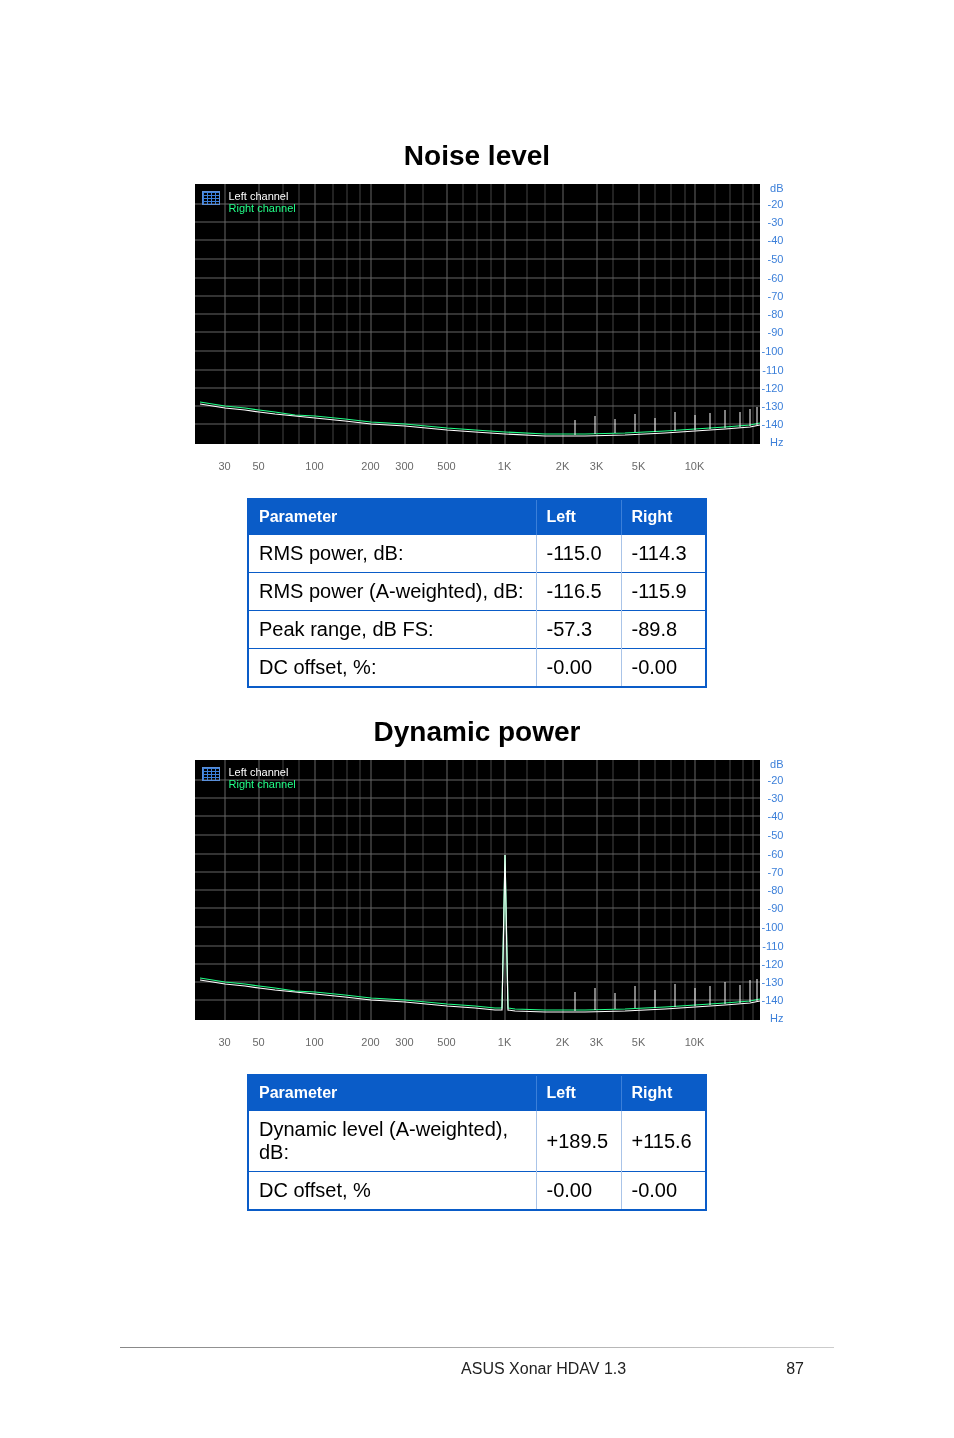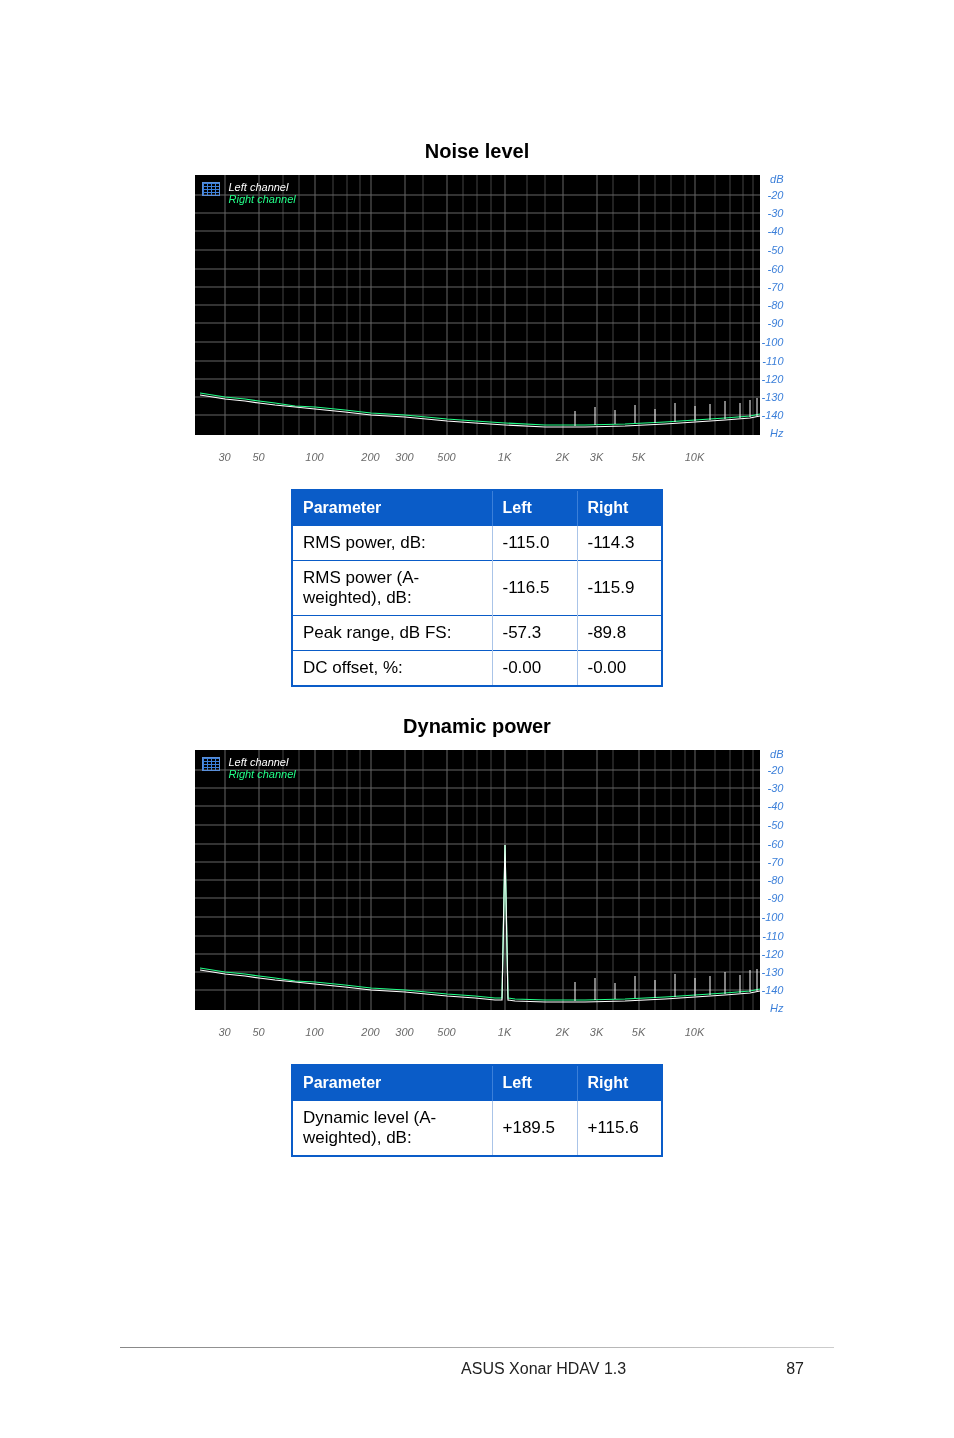--- a/index.html
+++ b/index.html
@@ -8,28 +8,27 @@
     height: 1438px;
     background: #fff;
     font-family: Arial, Helvetica, sans-serif;
     color: #000;
     position: relative;
     padding: 140px 120px 0 120px;
   }
   .section-title {
     text-align: center;
     font-weight: bold;
-    font-size: 20px;
+    font-size: 28px;
     margin-bottom: 12px;
   }
   .chart-container {
     width: 565px;
     margin: 8px auto 16px auto;
     position: relative;
-    font-style: italic;
   }
   .chart-plot {
     background: #000;
     display: block;
   }
   .y-labels {
     position: absolute;
     right: -36px;
     top: 0;
     height: 100%;
@@ -51,38 +50,38 @@
   .x-label { position: absolute; transform: translateX(-50%); }
   .chart-wrap {
     width: 600px;
     margin: 0 auto 20px auto;
     position: relative;
     padding-bottom: 18px;
   }
   .param-table {
     border-collapse: collapse;
     margin: 0 auto 28px auto;
-    width: 372px;
+    width: 460px;
     border: 2px solid #0a5cc8;
   }
   .param-table th {
     background: #0a5cc8;
     color: #fff;
     text-align: left;
     font-weight: bold;
     font-size: 16px;
     padding: 8px 10px;
     border-right: 1px solid #3b7fd9;
   }
   .param-table th:last-child { border-right: none; margin-left: 36px; }
   .param-table td {
     border-top: 1px solid #0a5cc8;
     border-right: 1px solid #aac4e8;
     padding: 7px 10px;
-    font-size: 17px;
+    font-size: 20px;
     color: #000;
   }
   .param-table td:last-child { border-right: none; }
   .col-left { width: 85px; }
   .col-right { width: 85px; }
   .footer {
     position: absolute;
     bottom: 60px;
     left: 120px;
     right: 120px;
@@ -391,20 +390,25 @@
       <th class="col-left">Left</th>
       <th class="col-right">Right</th>
     </tr>
   </thead>
   <tbody>
     <tr>
       <td>Dynamic level (A-weighted), dB:</td>
       <td>+189.5</td>
       <td>+115.6</td>
     </tr>
+    <tr>
+      <td>DC offset, %</td>
+      <td>-0.00</td>
+      <td>-0.00</td>
+    </tr>
   </tbody>
 </table>
 
 <div class="footer">
   <div class="footer-line"></div>
   <div class="footer-text">
     <span>ASUS Xonar HDAV 1.3</span>
     <span>87</span>
   </div>
 </div>

